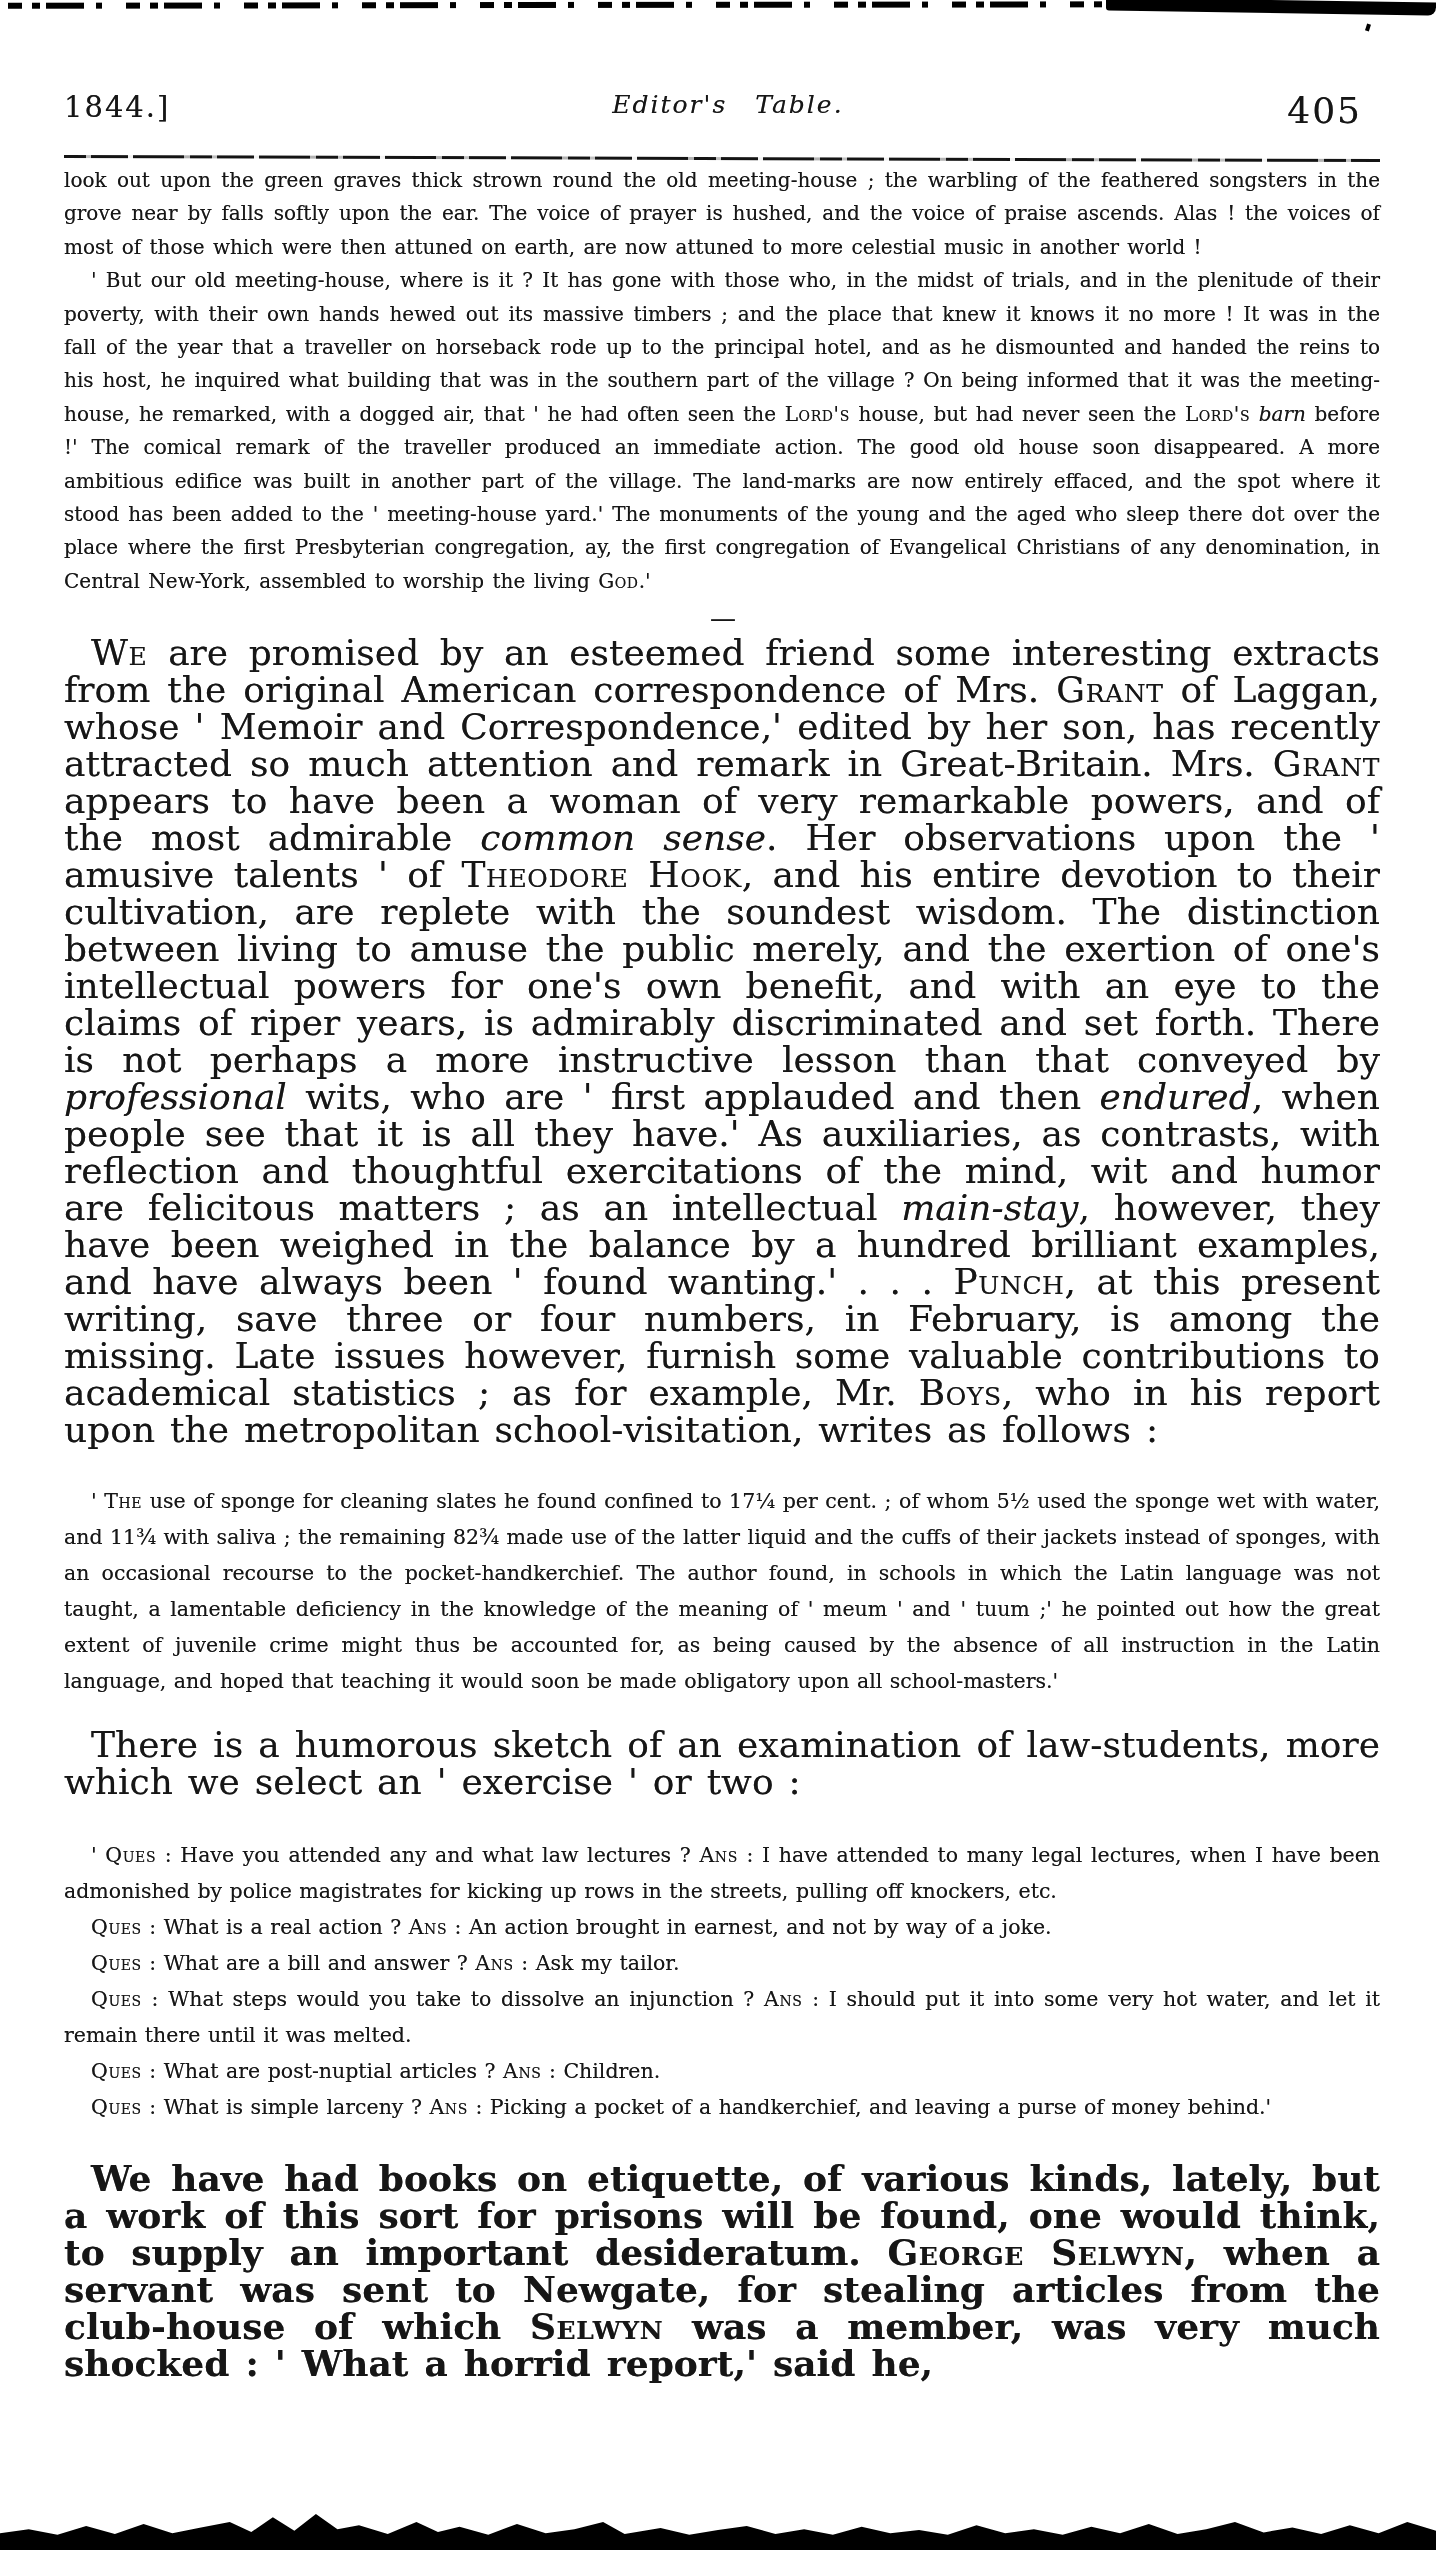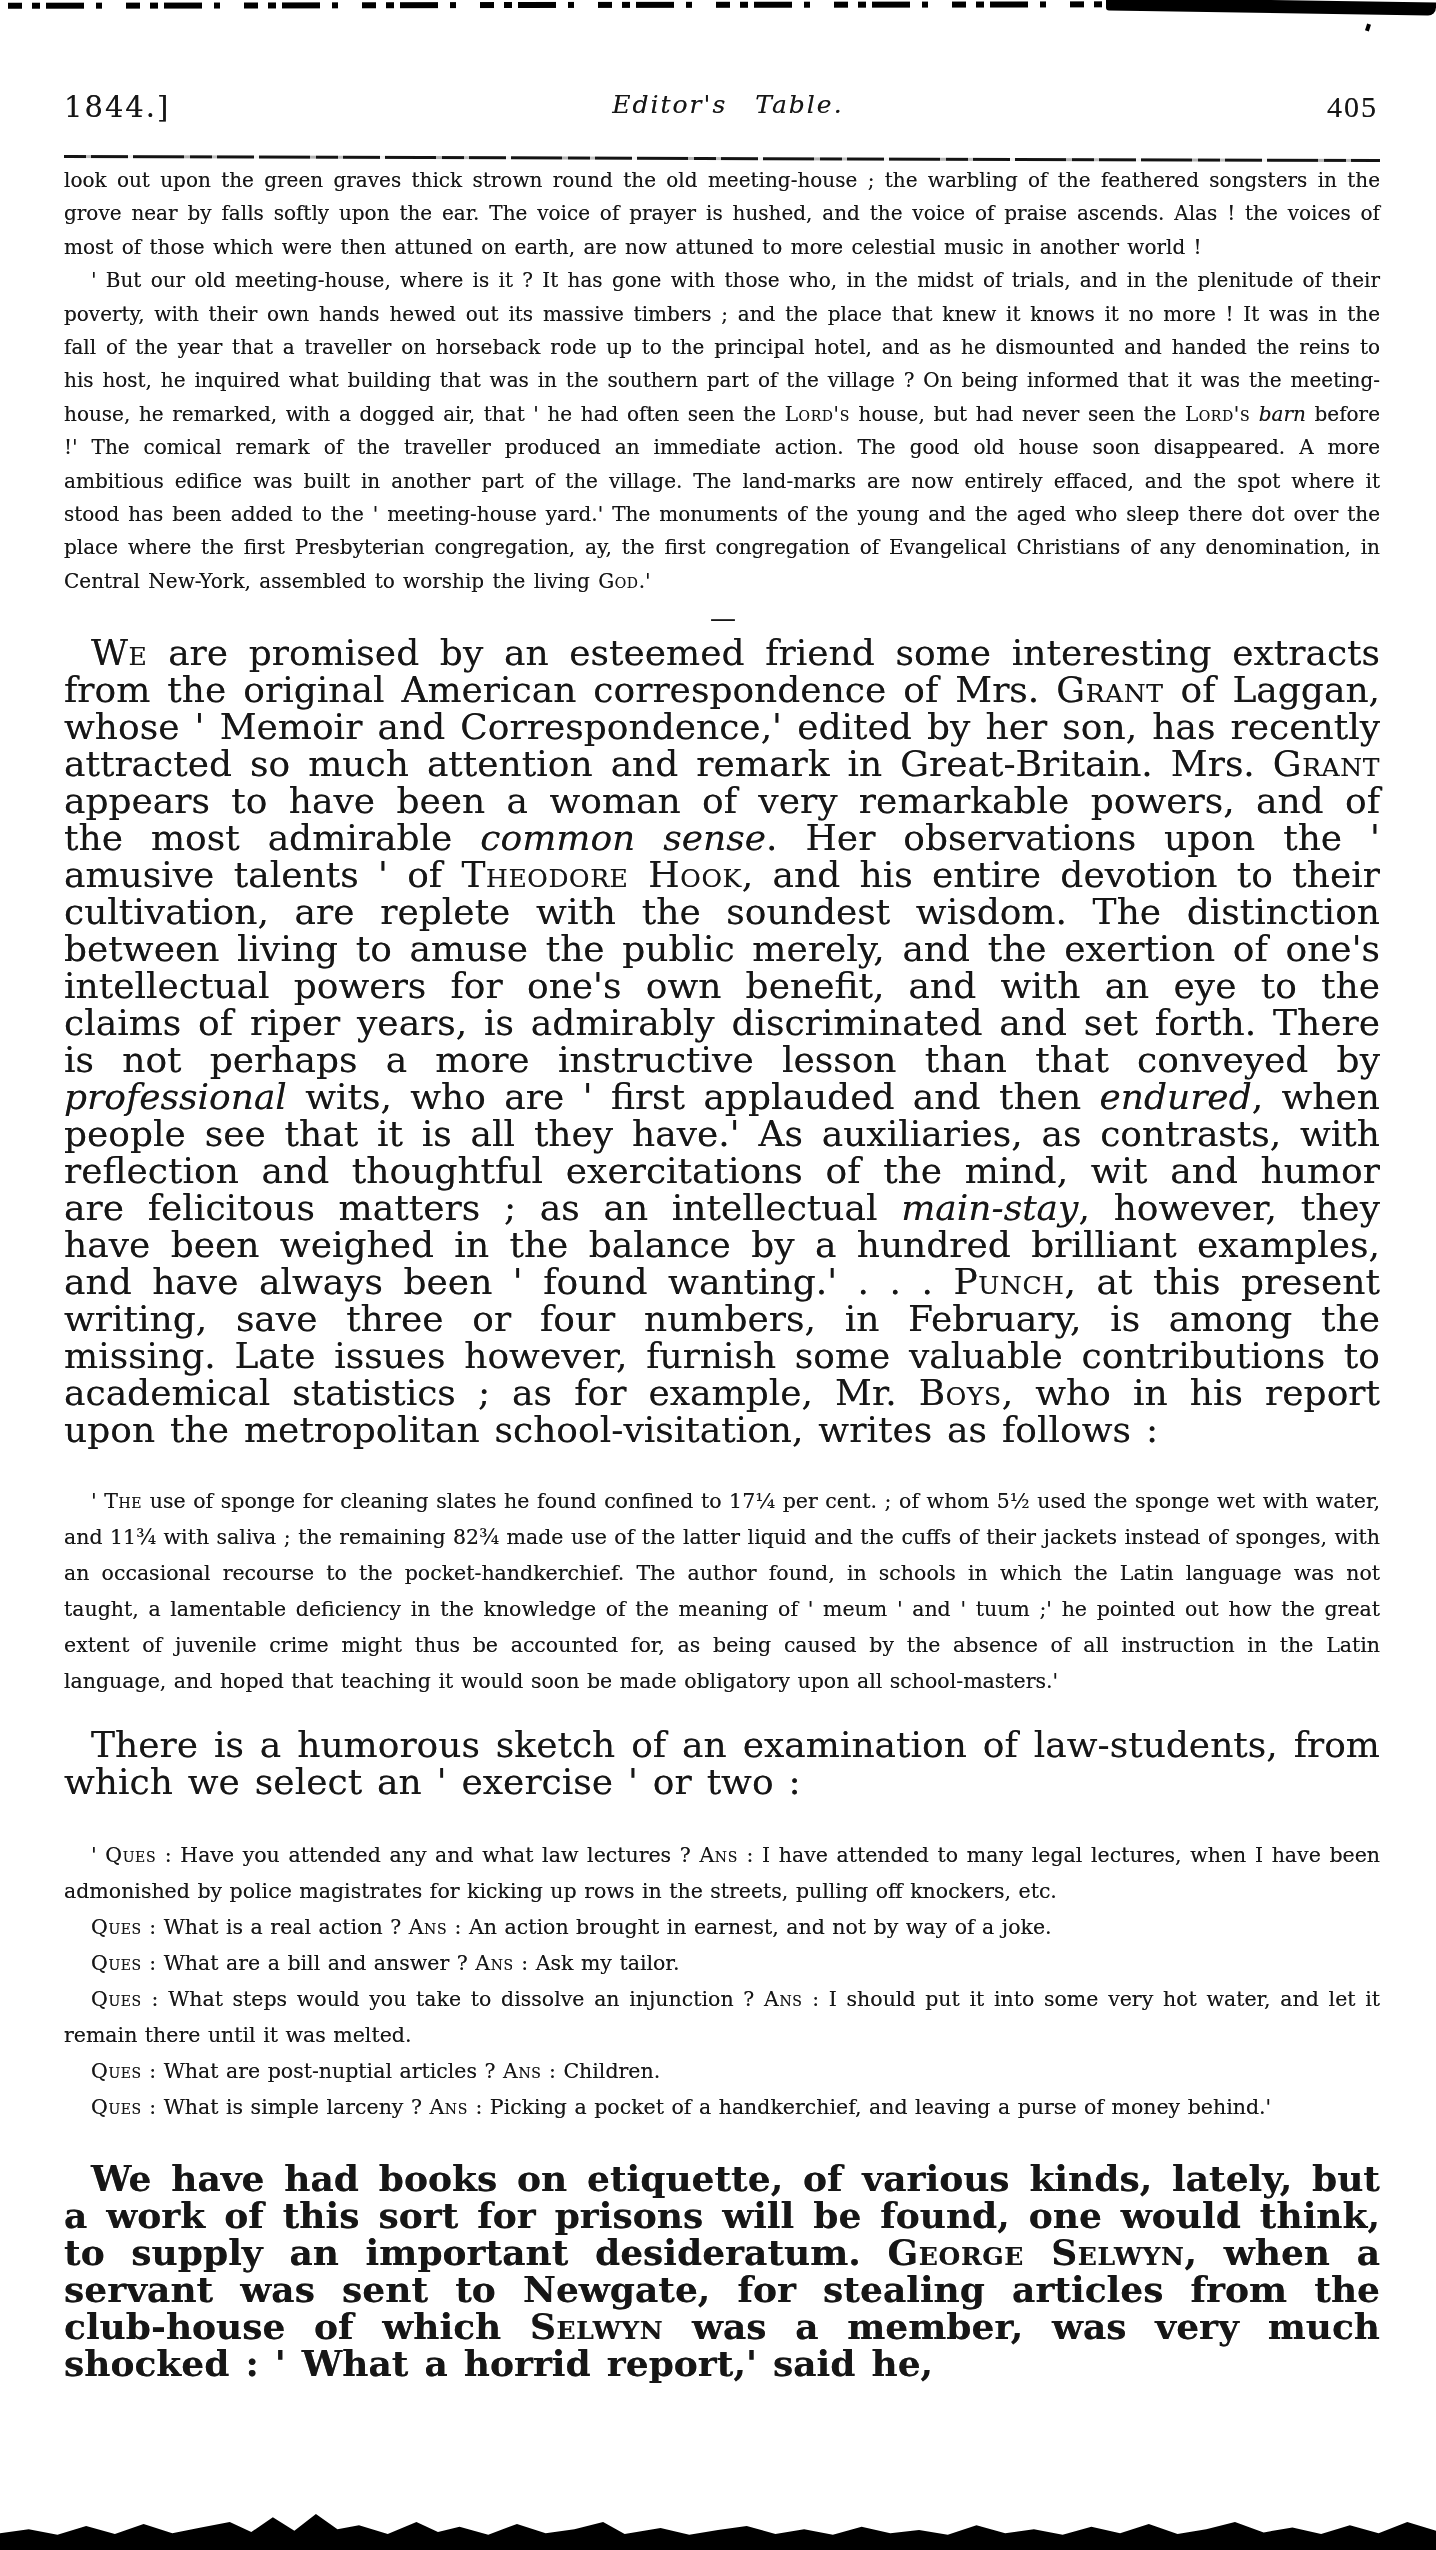--- a/index.html
+++ b/index.html
@@ -40,21 +40,21 @@
   .header {
     position:relative;
     margin:90px 58px 0 64px;
     height:40px;
   }
   .header .year { position:absolute; left:0; top:0; font-size:29px; letter-spacing:2px; }
   .header .title {
     position:absolute; left:50%; top:0; transform:translateX(-47%);
     font-style:italic; font-size:25px; letter-spacing:2px; word-spacing:18px;
   }
-  .header .pagenum { position:absolute; right:0; top:0; font-size:30px; letter-spacing:2px;font-family:Liberation Serif, serif; }
+  .header .pagenum { position:absolute; right:16px; top:0; font-size:36px; letter-spacing:2px; }
 
   .rule {
     margin:26px 56px 0 64px; height:5px; position:relative; transform:rotate(0.18deg);
   }
   .rule::before {
     content:""; position:absolute; left:0; right:0; top:1px; height:3px;
     background:repeating-linear-gradient(90deg,
       #141414 0 22px, rgba(0,0,0,0.25) 22px 27px,
       #141414 27px 64px, rgba(0,0,0,0.05) 64px 69px,
       #141414 69px 120px, rgba(0,0,0,0.3) 120px 126px);
@@ -112,21 +112,21 @@
 
     <div class="mainp main-1">
       <p class="indent"><span class="sc">We</span> are promised by an esteemed friend some interesting extracts from the original American correspondence of Mrs. <span class="sc">Grant</span> of Laggan, whose ' Memoir and Correspondence,' edited by her son, has recently attracted so much attention and remark in Great-Britain.  Mrs. <span class="sc">Grant</span> appears to have been a woman of very remarkable powers, and of the most admirable <span class="i">common sense</span>.  Her observations upon the ' amusive talents ' of <span class="sc">Theodore Hook</span>, and his entire devotion to their cultivation, are replete with the soundest wisdom.  The distinction between living to amuse the public merely, and the exertion of one's intellectual powers for one's own benefit, and with an eye to the claims of riper years, is admirably discriminated and set forth.  There is not perhaps a more instructive lesson than that conveyed by <span class="i">professional</span> wits, who are ' first applauded and then <span class="i">endured</span>, when people see that it is all they have.'  As auxiliaries, as contrasts, with reflection and thoughtful exercitations of the mind, wit and humor are felicitous matters ; as an intellectual <span class="i">main-stay</span>, however, they have been weighed in the balance by a hundred brilliant examples, and have always been ' found wanting.'  .  .  .  <span class="sc">Punch</span>, at this present writing, save three or four numbers, in February, is among the missing.  Late issues however, furnish some valuable contributions to academical statistics ; as for example, Mr. <span class="sc">Boys</span>, who in his report upon the metropolitan school-visitation, writes as follows :</p>
     </div>
 
     <div class="fine-quote fine-1">
       <p class="indent">' <span class="sc">The</span> use of sponge for cleaning slates he found confined to 17¼ per cent. ; of whom 5½ used the sponge wet with water, and 11¾ with saliva ; the remaining 82¾ made use of the latter liquid and the cuffs of their jackets instead of sponges, with an occasional recourse to the pocket-handkerchief.  The author found, in schools in which the Latin language was not taught, a lamentable deficiency in the knowledge of the meaning of ' meum ' and ' tuum ;' he pointed out how the great extent of juvenile crime might thus be accounted for, as being caused by the absence of all instruction in the Latin language, and hoped that teaching it would soon be made obligatory upon all school-masters.'</p>
     </div>
 
     <div class="mainp main-2">
-      <p class="indent">There is a humorous sketch of an examination of law-students, from which we select an ' exercise ' or two :</p>
+      <p class="indent">There is a humorous sketch of an examination of law-students, more which we select an ' exercise ' or two :</p>
     </div>
 
     <div class="fine-quote fine-2">
       <p class="indent">' <span class="sc">Ques</span> : Have you attended any and what law lectures ?   <span class="sc">Ans</span> : I have attended to many legal lectures, when I have been admonished by police magistrates for kicking up rows in the streets, pulling off knockers, etc.</p>
       <p class="indent"><span class="sc">Ques</span> : What is a real action ?   <span class="sc">Ans</span> : An action brought in earnest, and not by way of a joke.</p>
       <p class="indent"><span class="sc">Ques</span> : What are a bill and answer ?   <span class="sc">Ans</span> : Ask my tailor.</p>
       <p class="indent"><span class="sc">Ques</span> : What steps would you take to dissolve an injunction ?   <span class="sc">Ans</span> : I should put it into some very hot water, and let it remain there until it was melted.</p>
       <p class="indent"><span class="sc">Ques</span> : What are post-nuptial articles ?   <span class="sc">Ans</span> : Children.</p>
       <p class="indent"><span class="sc">Ques</span> : What is simple larceny ?   <span class="sc">Ans</span> : Picking a pocket of a handkerchief, and leaving a purse of money behind.'</p>
     </div>

